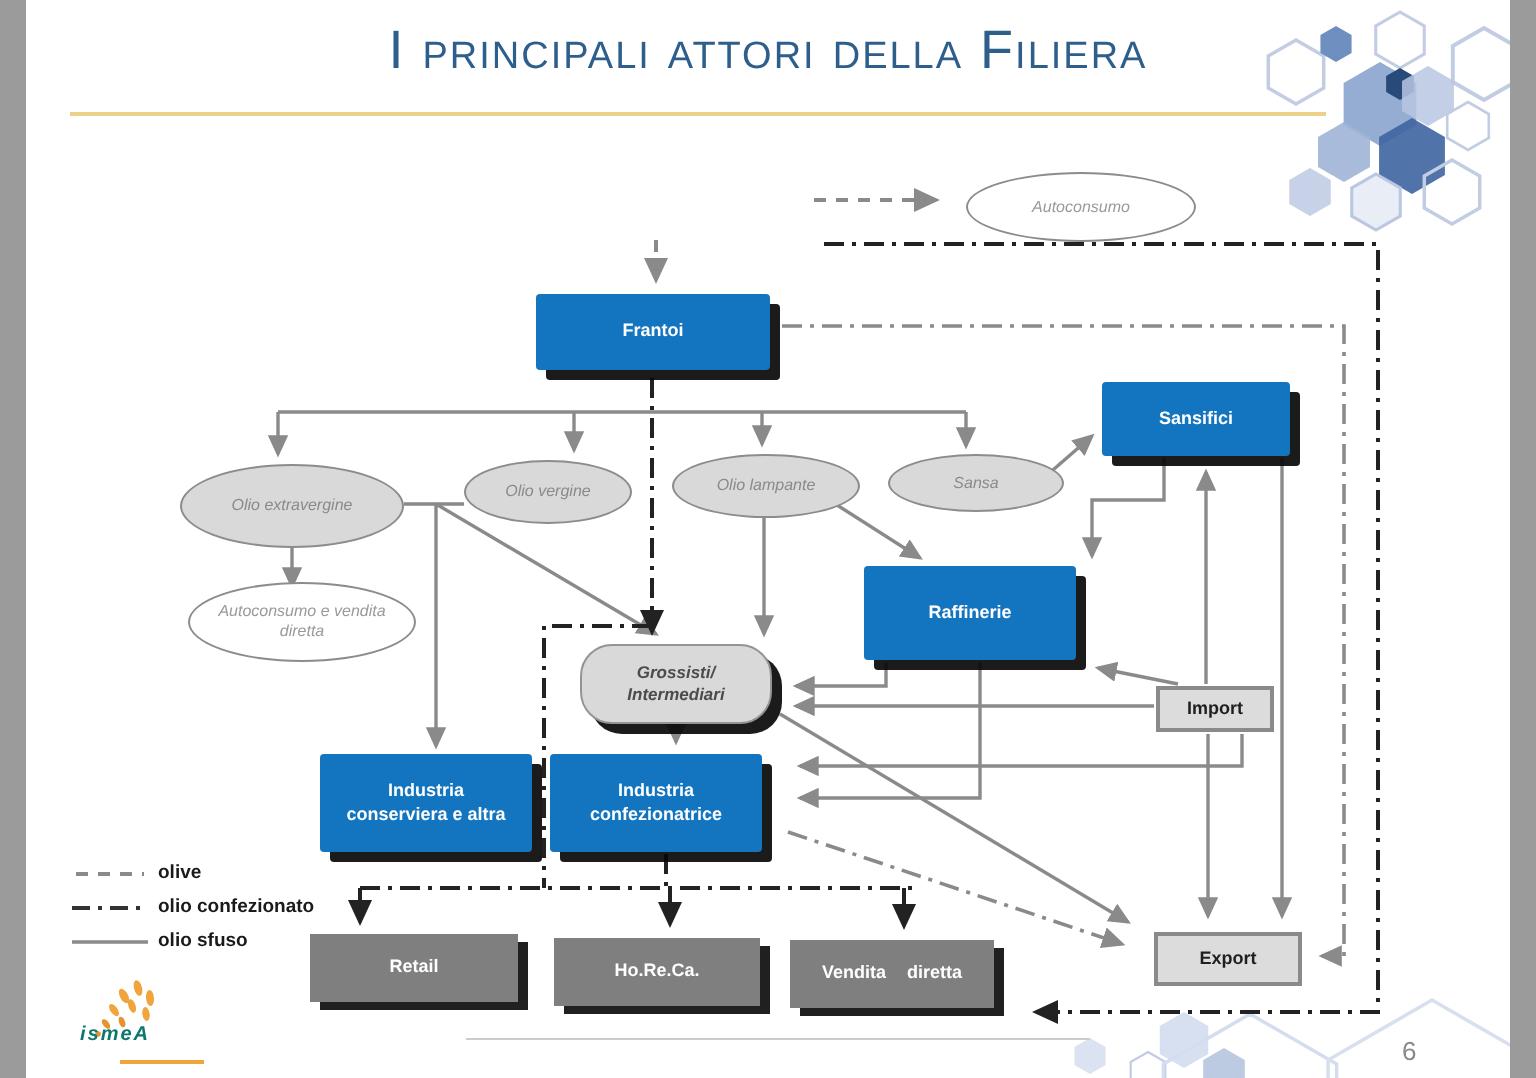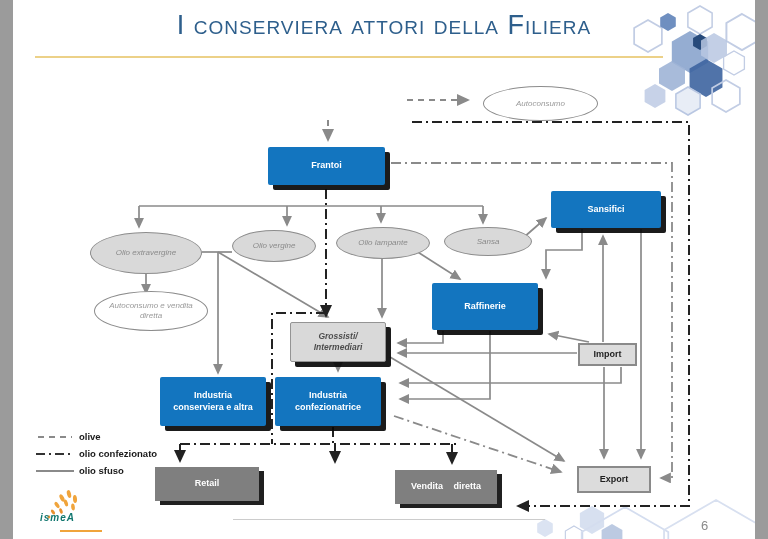--- a/index.html
+++ b/index.html
@@ -13,21 +13,21 @@
   .title-rule{position:absolute;left:35px;top:56px;width:628px;height:2px;background:#ecd188;}
   .overlay{position:absolute;left:0;top:0;}
   .node{position:absolute;display:flex;align-items:center;justify-content:center;
         text-align:center;line-height:1.25;}
   .blue{background:#1375bf;color:#fff;font-weight:bold;font-size:9px;
         box-shadow:5px 5px 0 rgba(8,8,8,.92);border-radius:2px;}
   .rounded{border-radius:15px;}
   .ellipse{border-radius:50%;background:#d9d9d9;border:1.4px solid #8c8c8c;color:#8a8a8a;
         font-style:italic;font-size:8px;}
   .white-e{background:#ffffff;color:#9a9a9a;}
-  .pill{background:#d9d9d9;border:1.4px solid #949494;border-radius:2px;color:#4c4c4c;
+  .pill{background:#d9d9d9;border:1.4px solid #949494;border-radius:16px;color:#4c4c4c;
         font-weight:bold;font-style:italic;font-size:8.5px;box-shadow:5px 5px 0 rgba(8,8,8,.92);}
   .dark{background:#7f7f7f;color:#fff;font-weight:bold;font-size:9px;
         box-shadow:5px 4px 0 rgba(8,8,8,.9);}
   .light{background:#dcdcdc;border:2px solid #8a8a8a;color:#1f1f1f;font-weight:bold;font-size:9px;}
   .wordgap{word-spacing:8px;}
   .legend-label{position:absolute;font-size:9.5px;font-weight:bold;color:#1a1a1a;}
   .page-num{position:absolute;left:701px;top:518px;font-size:13px;color:#8a8a8a;}
   .footer-rule{position:absolute;left:233px;top:519px;width:312px;height:1px;background:#cccccc;}
   .logo{position:absolute;left:38px;top:490px;width:95px;height:46px;}
   .logo-text{position:absolute;left:2px;top:22px;font-size:10px;font-style:italic;
@@ -174,29 +174,29 @@
       <ellipse cx="73" cy="507" rx="1.8" ry="3.5" transform="rotate(-8 73 507)"></ellipse>
       <ellipse cx="53" cy="512" rx="1.5" ry="2.8" transform="rotate(-38 53 512)" fill="#e8912f"></ellipse>
       <ellipse cx="61" cy="511" rx="1.5" ry="2.8" transform="rotate(-20 61 511)" fill="#e8912f"></ellipse>
       <circle cx="49" cy="517" r="1.4" fill="#e8912f"></circle>
     </g>
   </svg>
 
   <div class="side-bar left"></div>
   <div class="side-bar right"></div>
 
-  <div class="slide-title">I conserviera attori della Filiera</div>
+  <div class="slide-title">I principali attori della Filiera</div>
   <div class="title-rule"></div>
 
 
   <div class="node ellipse white-e" style="left:483px;top:86px;width:113px;height:33px;">Autoconsumo</div>
 
   <div class="node blue" style="left:268px;top:147px;width:117px;height:38px;">Frantoi</div>
 
-  <div class="node blue" style="left:551px;top:191px;width:110px;height:37px;">Sansifici</div>
+  <div class="node blue" style="left:551px;top:191px;width:94px;height:37px;">Sansifici</div>
 
   <div class="node ellipse" style="left:90px;top:232px;width:112px;height:42px;padding:0 24px;box-sizing:border-box;">Olio extravergine</div>
 
   <div class="node ellipse" style="left:232px;top:230px;width:82px;height:30px;">Olio vergine</div>
 
   <div class="node ellipse" style="left:336px;top:227px;width:92px;height:30px;">Olio lampante</div>
 
   <div class="node ellipse" style="left:444px;top:227px;width:86px;height:27px;">Sansa</div>
 
   <div class="node ellipse white-e" style="left:94px;top:291px;width:114px;height:40px;padding:0 14px;box-sizing:border-box;">Autoconsumo e vendita diretta</div>
@@ -206,20 +206,21 @@
   <div class="node blue" style="left:432px;top:283px;width:106px;height:47px;">Raffinerie</div>
 
   <div class="node light" style="left:578px;top:343px;width:59px;height:23px;box-sizing:border-box;">Import</div>
 
   <div class="node blue" style="left:160px;top:377px;width:106px;height:49px;padding:0 8px;box-sizing:border-box;">Industria conserviera e altra</div>
 
   <div class="node blue" style="left:275px;top:377px;width:106px;height:49px;padding:12px 16px;box-sizing:border-box;">Industria confezionatrice</div>
 
   <div class="node dark" style="left:155px;top:467px;width:104px;height:34px;">Retail</div>
 
+  <div class="node dark" style="left:277px;top:469px;width:103px;height:34px;">Ho.Re.Ca.</div>
 
   <div class="node dark wordgap" style="left:395px;top:470px;width:102px;height:34px;">Vendita diretta</div>
 
   <div class="node light" style="left:577px;top:466px;width:74px;height:27px;border-width:2.5px;box-sizing:border-box;">Export</div>
 
   <div class="legend-label" style="left:79px;top:431px;">olive</div>
   <div class="legend-label" style="left:79px;top:448px;">olio confezionato</div>
   <div class="legend-label" style="left:79px;top:465px;">olio sfuso</div>
 
   <div class="footer-rule"></div>

